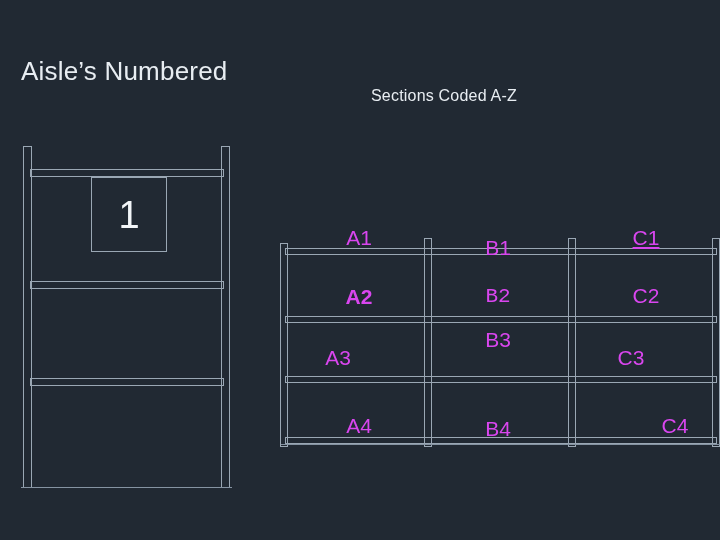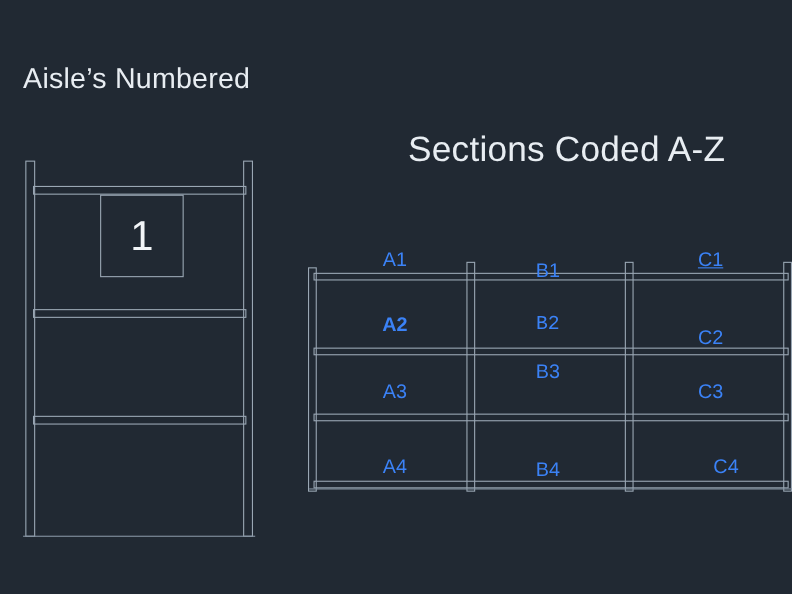--- a/index.html
+++ b/index.html
@@ -25,22 +25,22 @@
     white-space: nowrap;
     letter-spacing: 0.2px;
   }
   #title-aisles {
     left: 21px;
     top: 56px;
     font-size: 26px;
   }
   #title-sections {
     left: 371px;
-    top: 117px;
-    font-size: 32px;
+    top: 87px;
+    font-size: 16px;
   }
 
   
   
   .member {
     position: absolute;
     border: 1px solid #9aa7b4;
     box-sizing: border-box;
     background: transparent;
   }
@@ -81,22 +81,22 @@
   }
 
   
   #section-grid { position: absolute; left: 0; top: 0; width: 720px; height: 540px; }
 
   .grid-post { width: 8px; }
   .grid-beam { height: 7px; }
 
   .cell-label {
     position: absolute;
-    color: #3b82f6;
-    font-size: 18px;
+    color: #d946ef;
+    font-size: 21px;
     font-weight: 400;
     white-space: nowrap;
     text-align: center;
     transform: translateX(-50%);
   }
 </style>
 </head>
 <body>
 
 <div id="canvas">
@@ -134,24 +134,24 @@
     <div class="member grid-beam" style="left:285px; top:437px; width:432px; height:7px;"></div>
 
     <div class="hairline" style="left:281px; top:444px; width:439px; height:1px;"></div>
 
     <div class="cell-label" style="left:359px; top:226px;">A1</div>
     <div class="cell-label" style="left:498px; top:236px;">B1</div>
     <div class="cell-label" style="left:646px; top:226px;text-decoration:underline;">C1</div>
 
     <div class="cell-label" style="left:359px; top:285px;font-weight:bold;">A2</div>
     <div class="cell-label" style="left:498px; top:285px;font-family:Liberation Mono, monospace;">B2</div>
-    <div class="cell-label" style="left:646px; top:297px;text-align:center;">C2</div>
+    <div class="cell-label" style="left:646px; top:284px;text-align:center;">C2</div>
 
-    <div class="cell-label" style="left:359px; top:346px;">A3</div>
+    <div class="cell-label" style="left:338px; top:346px;">A3</div>
     <div class="cell-label" style="left:498px; top:328px;">B3</div>
-    <div class="cell-label" style="left:646px; top:346px;">C3</div>
+    <div class="cell-label" style="left:631px; top:346px;">C3</div>
 
     <div class="cell-label" style="left:359px; top:414px;">A4</div>
     <div class="cell-label" style="left:498px; top:417px;">B4</div>
-    <div class="cell-label" style="left:660px; top:414px;text-align:center;">C4</div>
+    <div class="cell-label" style="left:675px; top:414px;text-align:center;">C4</div>
 
   </div>
 </div>
 
 </body></html>

